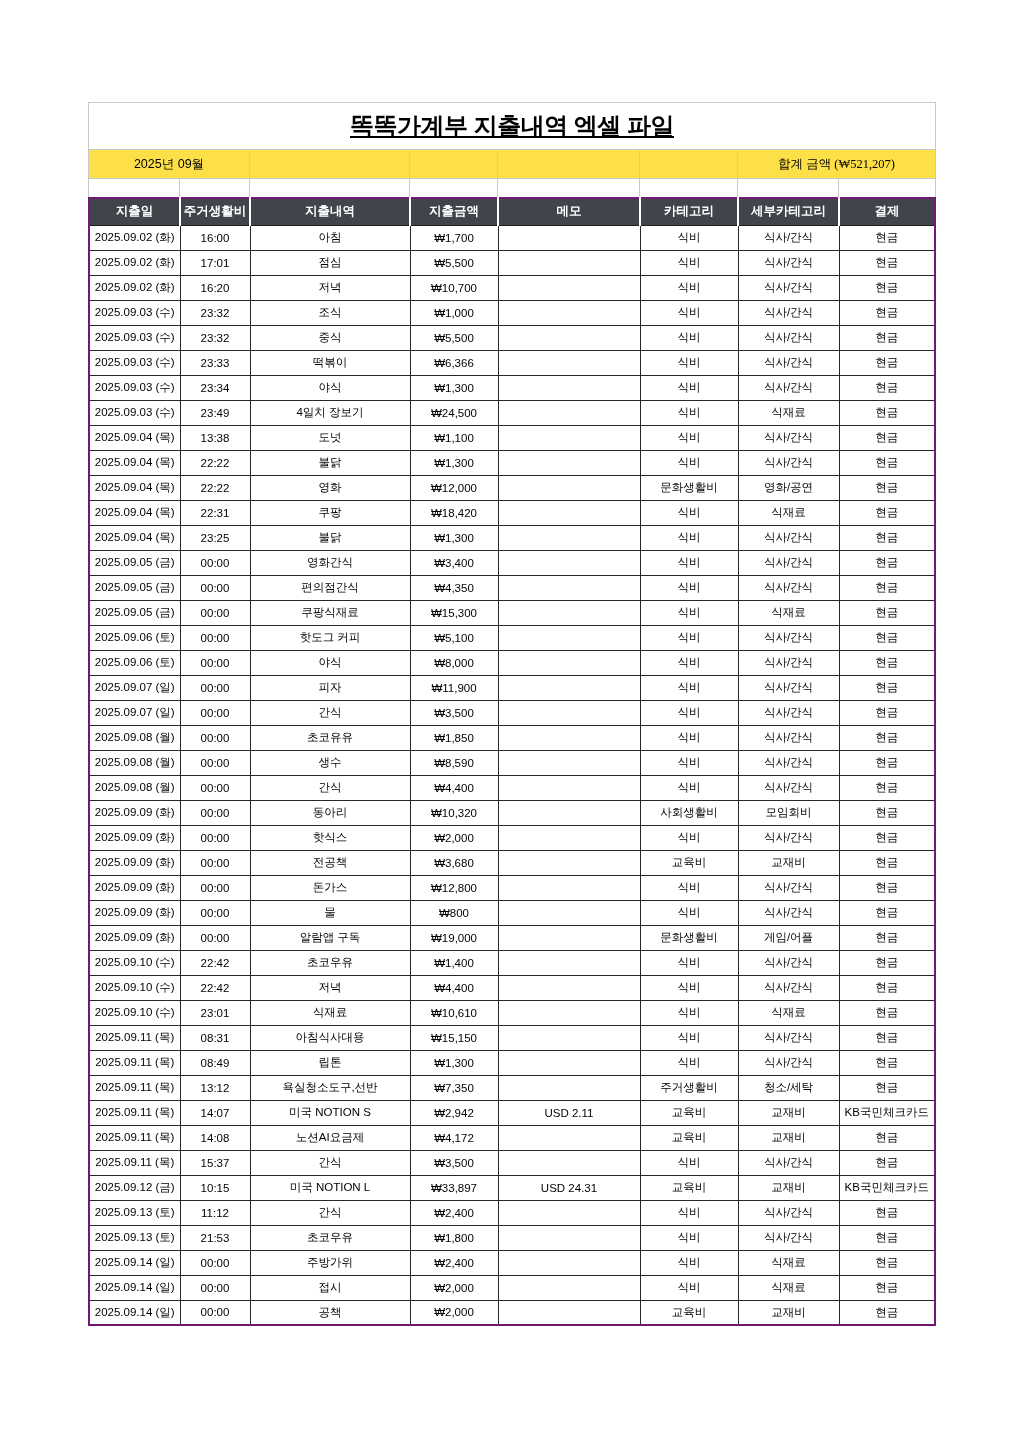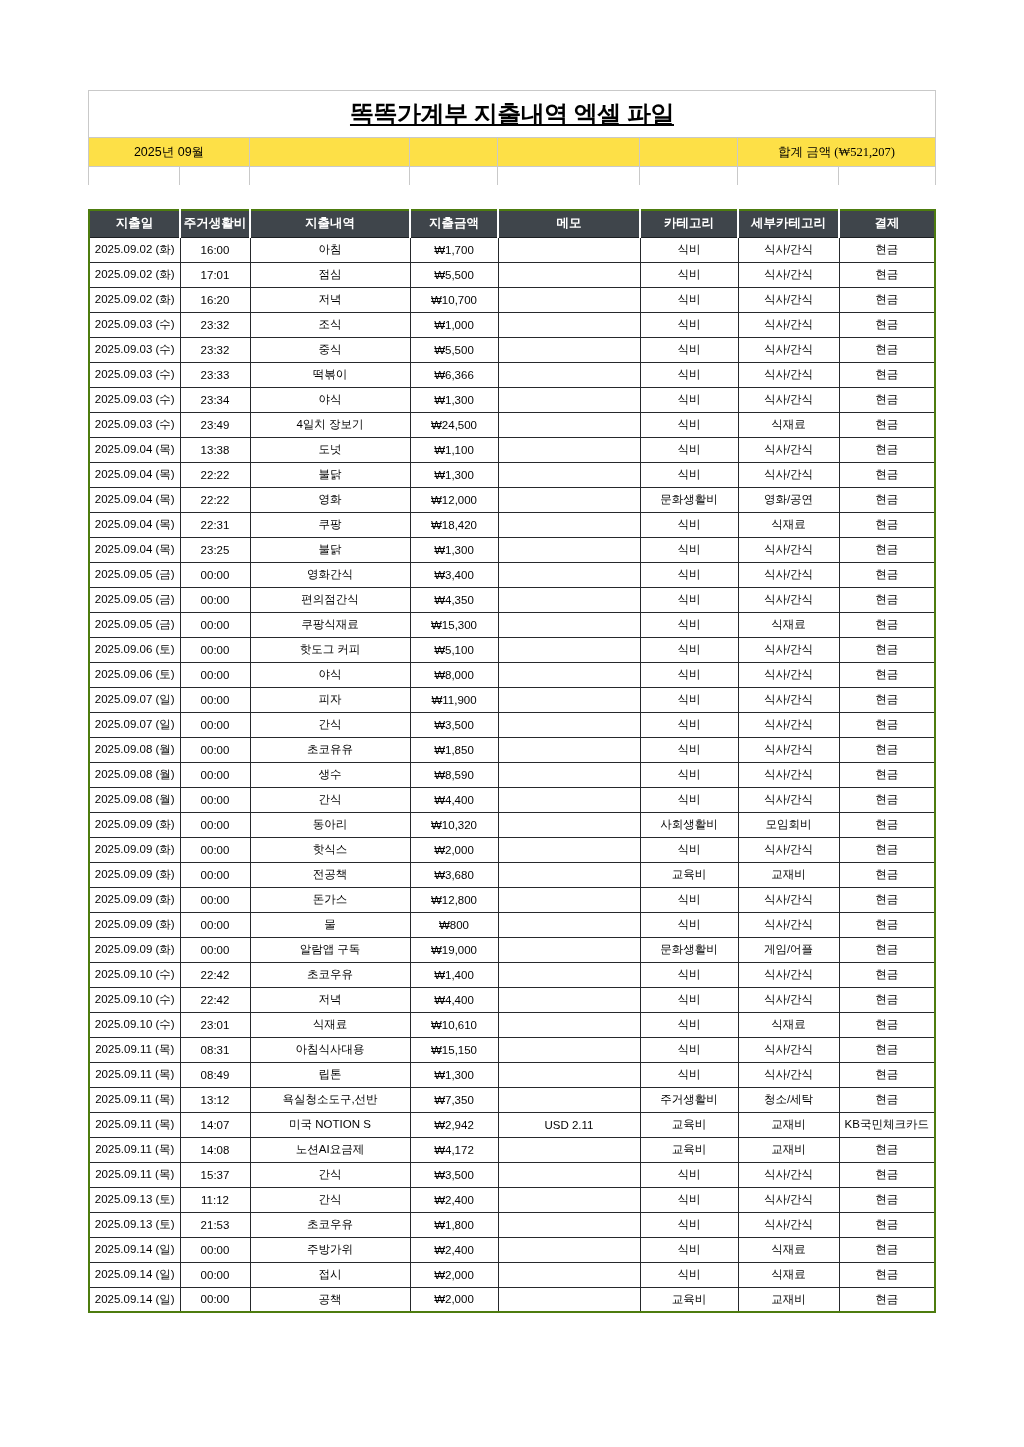--- a/index.html
+++ b/index.html
@@ -5,21 +5,21 @@
   * { margin:0; padding:0; box-sizing:border-box; }
   html,body { background:#ffffff; }
   body {
     width:1024px; height:1447px; position:relative;
     font-family:"Liberation Sans","DejaVu Sans",sans-serif;
     color:#000;
   }
   .sheet { position:absolute; left:88px; top:90px; width:848px; }
 
   
-  .top-frame { border:1px solid #c9c9c9; border-bottom:none; }
+  .top-frame { border:1px solid #c9c9c9; border-bottom:none;margin-top:12px; }
   .title-row {
     height:47px; display:flex; align-items:center; justify-content:center;
     border-bottom:1px solid #c9c9c9; background:#fff;
   }
   .doc-title {
     font-size:24px; font-weight:bold; text-decoration:underline;
     letter-spacing:-0.5px;
   }
   .info-row { display:grid; grid-template-columns:161px 160px 88px 142px 98px 197px; height:28px; }
   .info-row > div {
@@ -30,22 +30,21 @@
   .spacer-row {
     display:grid; grid-template-columns:91px 70px 160px 88px 142px 98px 101px 96px;
     height:19px; border-top:1px solid #c9c9c9;
   }
   .spacer-row > div { border-right:1px solid #c9c9c9; background:#fff; }
   .spacer-row > div:last-child { border-right:none; }
 
   
   table.ledger {
     border-collapse:collapse; table-layout:fixed; width:848px;
-    border:2px solid #4d7c0f;
-    margin-top:24px;
+    border:2px solid #701a75;
   }
   table.ledger thead th {
     background:#3f454b; color:#ffffff; height:27px;
     font-size:12.5px; font-weight:600; text-align:center; vertical-align:middle;
     border-bottom:1px solid #1c1f22;
   }
   table.ledger thead th + th { border-left:2px solid #ffffff; }
   table.ledger tbody td {
     height:25px; font-size:11.5px; text-align:center; vertical-align:middle;
     border:1px solid #26292c; background:#fff;
@@ -479,20 +478,30 @@
           <td>2025.09.11 (목)</td>
           <td>15:37</td>
           <td>간식</td>
           <td>₩3,500</td>
           <td></td>
           <td>식비</td>
           <td>식사/간식</td>
           <td>현금</td>
         </tr>
         <tr>
+          <td>2025.09.12 (금)</td>
+          <td>10:15</td>
+          <td>미국 NOTION L</td>
+          <td>₩33,897</td>
+          <td>USD 24.31</td>
+          <td>교육비</td>
+          <td>교재비</td>
+          <td>KB국민체크카드</td>
+        </tr>
+        <tr>
           <td>2025.09.13 (토)</td>
           <td>11:12</td>
           <td>간식</td>
           <td>₩2,400</td>
           <td></td>
           <td>식비</td>
           <td>식사/간식</td>
           <td>현금</td>
         </tr>
         <tr>

